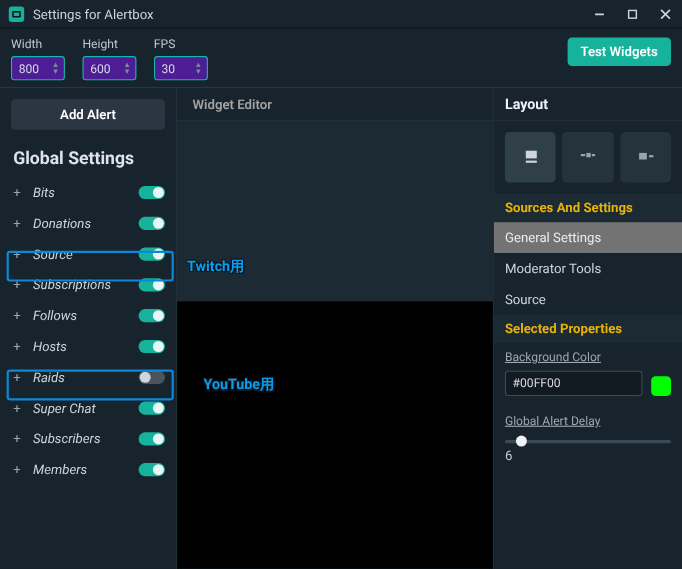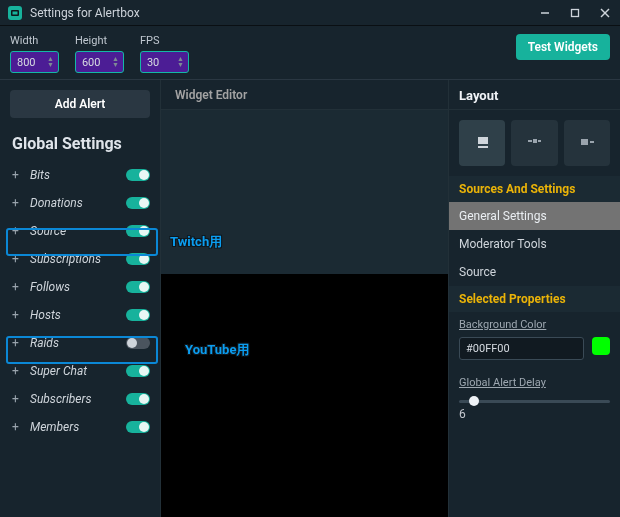--- a/index.html
+++ b/index.html
@@ -58,21 +58,21 @@
   .rpanel { width:172px; background:#17242d; border-left:1px solid #223038; overflow:hidden; font-size:12px;}
   .rpanel h3 { padding:8px 10px 6px; color:#f0f3f7; font-size:13px; font-weight:700; border-bottom:1px solid #223038; }
   .layout-opts { display:flex; gap:6px; padding:10px; }
   .layout-card { flex:1; height:46px; background:#25333c; border-radius:4px; display:flex; align-items:center; justify-content:center; cursor:pointer; }
   .layout-card.active { background:#2f4049; }
   .layout-glyph { width:14px; height:12px; display:flex; align-items:center; justify-content:center; }
   .rpanel h4 { padding:6px 10px 6px; color:#eab308; font-size:12px; font-weight:700; background:#1b2a33; }
   .src-item { padding:7px 10px; color:#cfd5db; cursor:pointer; }
   .src-item.active { background:#737373; color:#eaeef2; }
   .prop-row { padding:6px 10px 2px; color:#9da7b0; font-size:11px;text-decoration:underline; }
-  .color-row { display:flex; align-items:flex-start; padding:4px 10px 10px; gap:8px; }
+  .color-row { display:flex; align-items:flex-end; padding:4px 10px 10px; gap:8px; }
   .hexbox { flex:1; background:#111a21; border:1px solid #3a4a56; border-radius:3px; padding:4px 6px; color:#d6dbe1; font-size:11px; }
   .swatch { width:18px; height:18px; border-radius:4px; }
   .slider-wrap { padding:4px 10px 8px; }
   .slider { position:relative; height:12px; }
   .slider .track { position:absolute; left:0; right:0; top:5px; height:3px; background:#3a4a56; border-radius:2px; }
   .slider .thumb { position:absolute; top:1px; width:10px; height:10px; border-radius:50%; background:#eef2f6; left:10px; }
 
   .rel { position: relative; }
 </style>
 </head>

